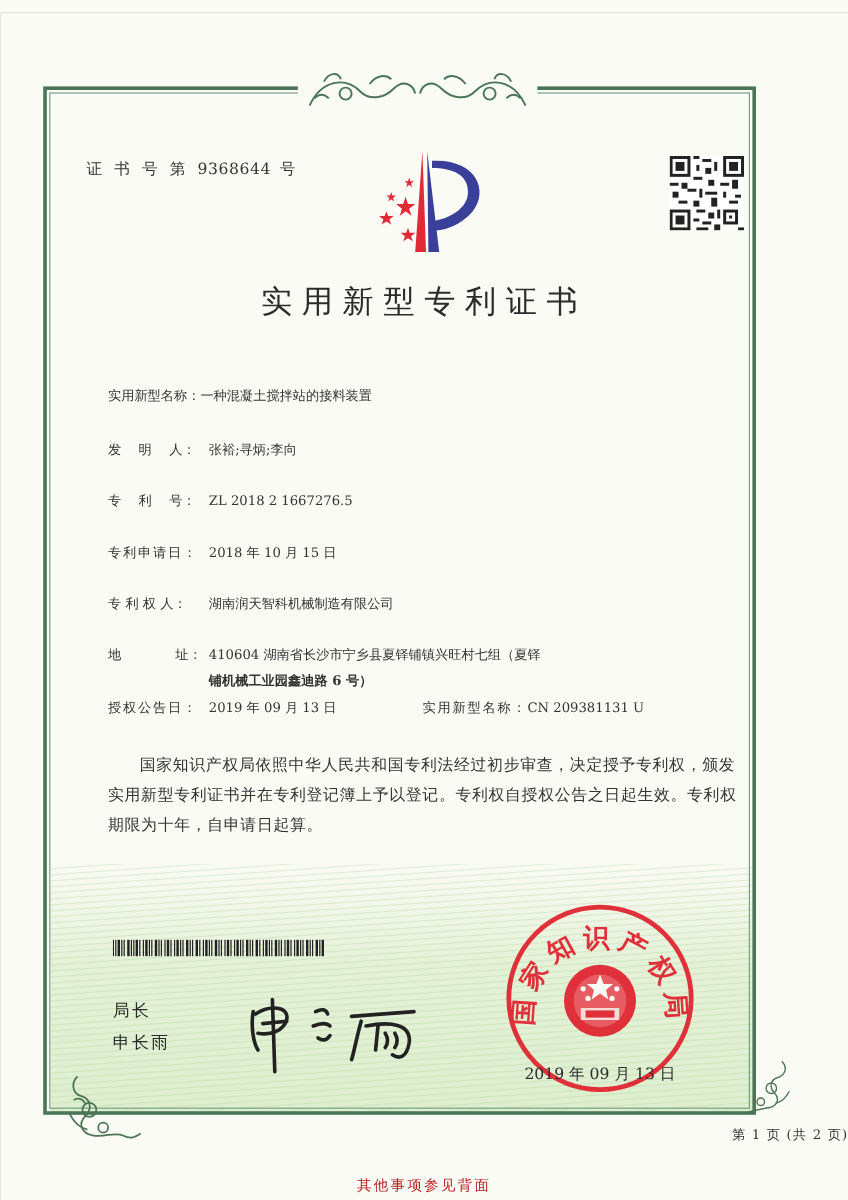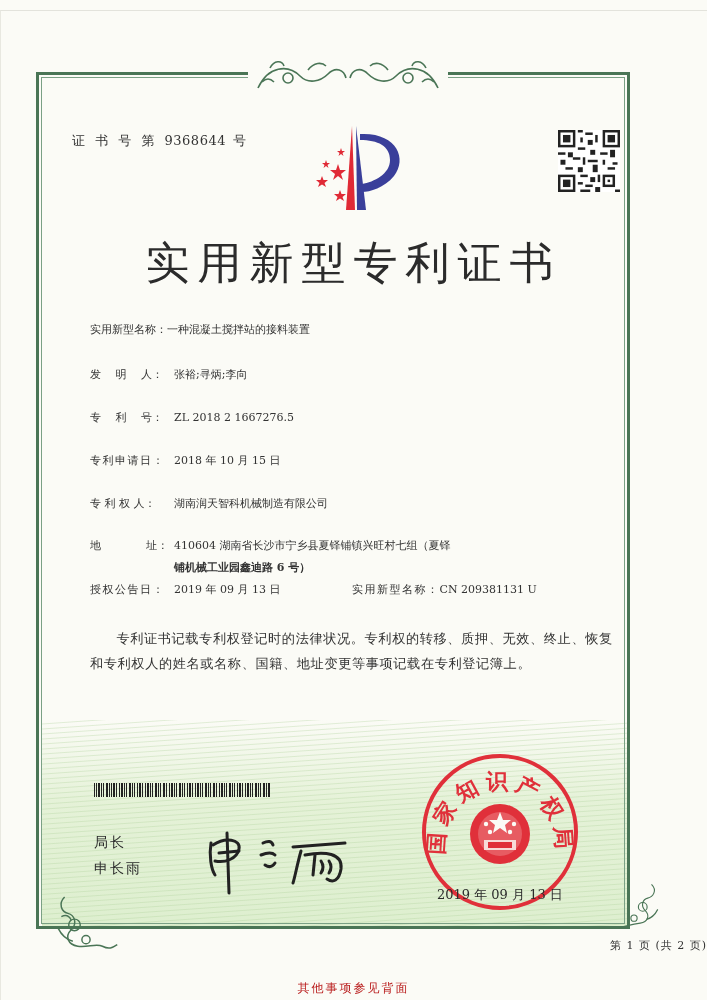--- a/index.html
+++ b/index.html
@@ -28,21 +28,21 @@
     position: absolute; left: 248px; top: 56px; width: 200px; height: 36px;
   }
   .corner-ornament { position: absolute; width: 80px; height: 90px; }
 
   .cert-no { position: absolute; left: 72px; top: 132px; font-size: 13px; letter-spacing: 3px; color: #333; }
 
   .logo { position: absolute; left: 300px; top: 118px; width: 110px; height: 96px; }
 
   .qr { position: absolute; left: 558px; top: 130px; width: 62px; height: 62px; background: #fff; }
 
-  .title { position: absolute; left: 0; width: 707px; top: 234px; text-align: center; font-size: 44px; letter-spacing: 8px; color: #2b2b2b; font-family: "DejaVu Serif", serif; }
+  .title { position: absolute; left: 0; width: 707px; top: 234px; text-align: center; font-size: 26px; letter-spacing: 8px; color: #2b2b2b; font-family: "DejaVu Serif", serif; }
 
   .field { position: absolute; left: 90px; font-size: 11px; color: #333; white-space: nowrap; }
   .field .lbl { display: inline-block; }
   .field .val { display: inline-block; }
 
   .notice { position: absolute; left: 90px; width: 528px; font-size: 13.2px; line-height: 25px; color: #333; letter-spacing: 0.6px; }
   .notice p { text-indent: 2em; }
 
   .barcode { position: absolute; left: 94px; top: 783px; width: 176px; height: 14px; }
 
@@ -192,21 +192,21 @@
   <span class="val">铺机械工业园鑫迪路 6 号）</span>
 </div>
 <div class="field" style="top:582px;">
   <span class="lbl" style="width:84px; letter-spacing:1.5px;">授权公告日：</span><span class="val">2019 年 09 月 13 日</span>
 </div>
 <div class="field" style="top:582px; left:352px;">
   <span class="lbl" style="letter-spacing:1.5px;">实用新型名称：</span><span class="val">CN 209381131 U</span>
 </div>
 
 <div class="notice" style="top:626px;">
-  <p>专利证书记载专利权登记时的法律状况。专利权的转移、质押、无效、终止、恢复和专利权人的姓名或名称、国籍、地址变更等事项记载在专利登记簿上。</p>
+  <p>国家知识产权局依照中华人民共和国专利法经过初步审查，决定授予专利权，颁发实用新型专利证书并在专利登记簿上予以登记。专利权自授权公告之日起生效。专利权期限为十年，自申请日起算。</p>
 </div>
 
 <svg class="barcode" viewBox="0 0 176 14" preserveAspectRatio="none">
   <g fill="#222">
     <rect x="0" y="0" width="1" height="14"></rect>
       <rect x="2" y="0" width="1" height="14"></rect>
       <rect x="4" y="0" width="2" height="14"></rect>
       <rect x="7" y="0" width="1" height="14"></rect>
       <rect x="9" y="0" width="1" height="14"></rect>
       <rect x="12" y="0" width="2" height="14"></rect>

